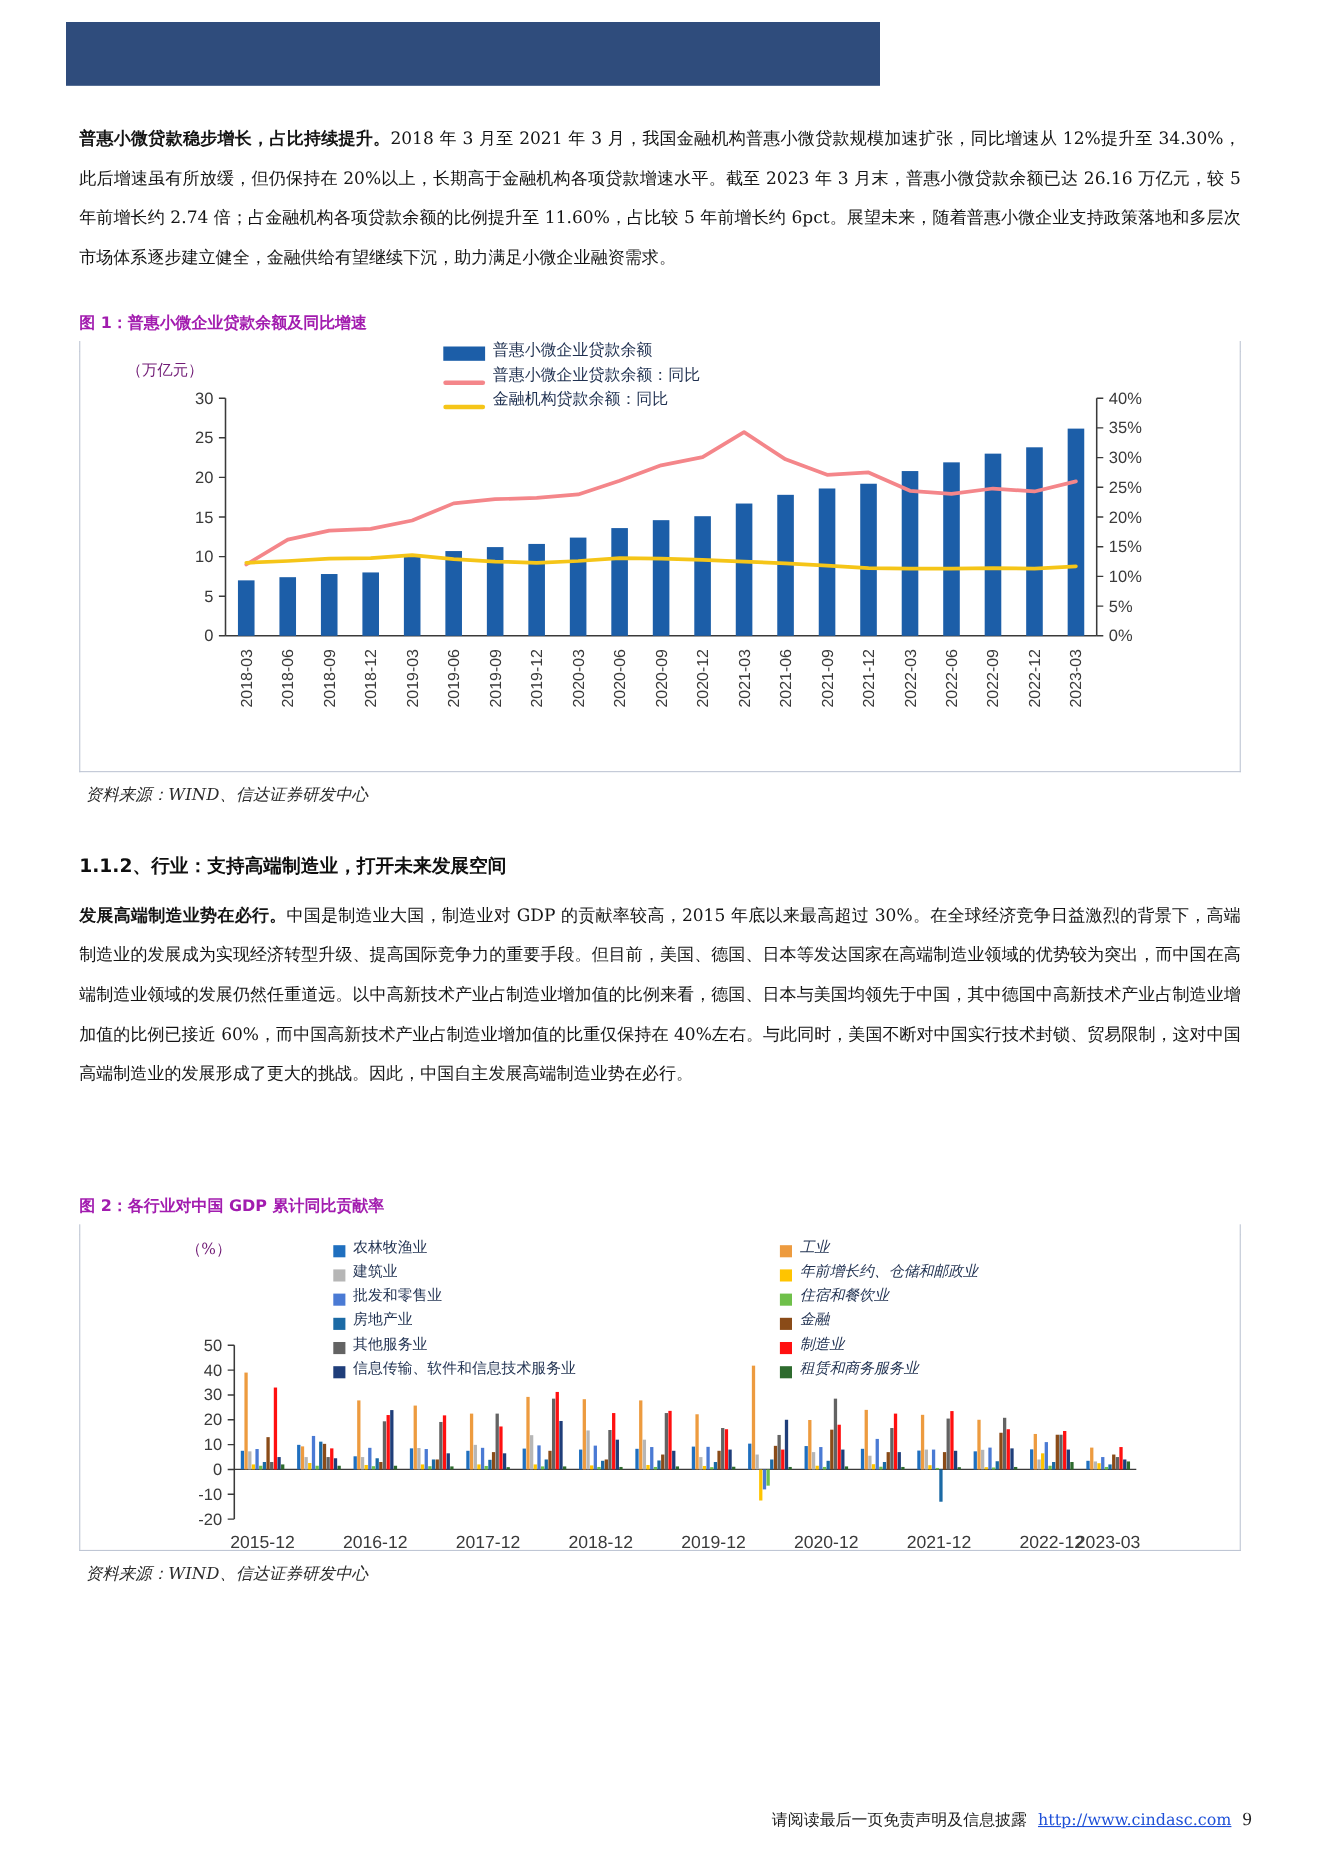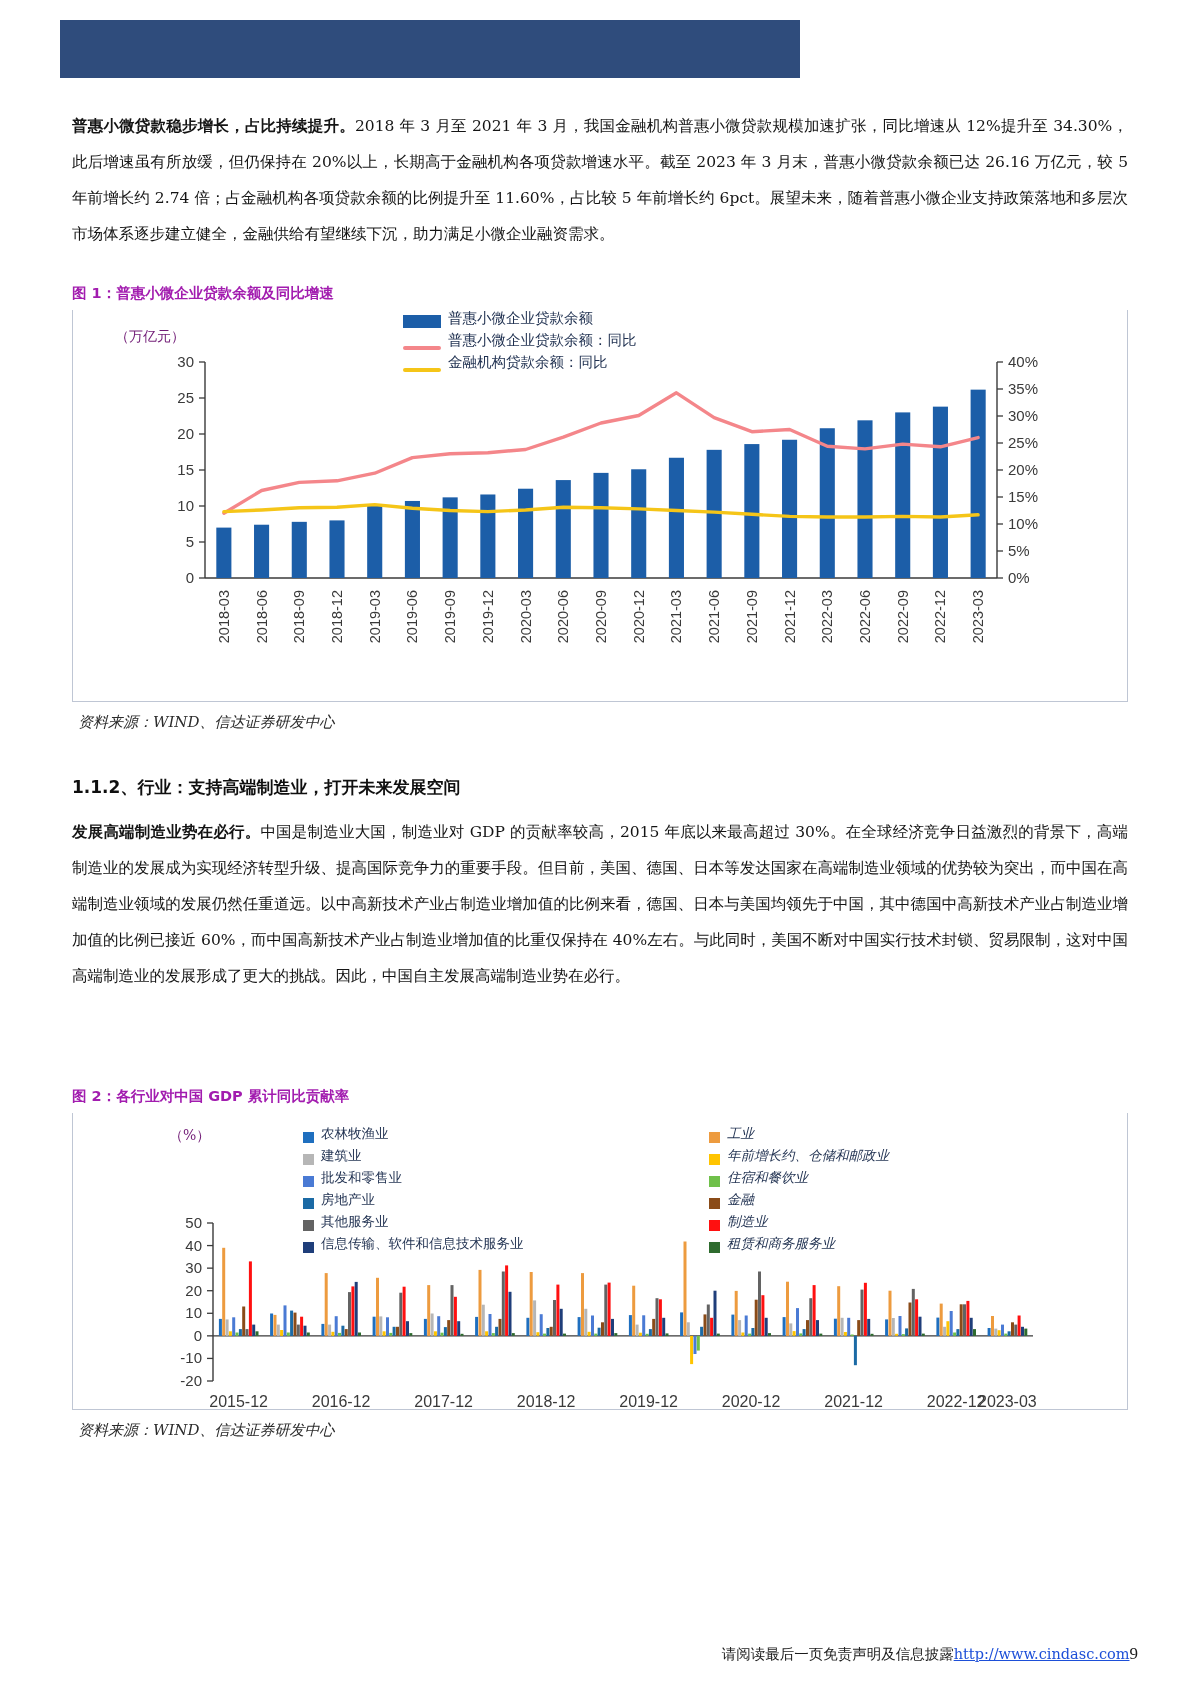--- a/index.html
+++ b/index.html
@@ -97,21 +97,21 @@
 
   .axis-unit{
     position:absolute; font-family:"DejaVu Serif", serif;
     font-size:14px; color:#701a75;
   }
 
   
   .footer{
     position:absolute; left:0; bottom:34px; width:1200px;
     display:flex; justify-content:flex-end; align-items:baseline;
-    padding-right:62px; 
+    padding-right:62px; gap:10px;
     font-family:"DejaVu Serif", serif; font-size:14.5px; color:#1b1b1b;
   }
   .footer a{ color:#1d4fd8; text-decoration:underline; }
   .footer .pg{ font-family:"Liberation Serif", serif; font-size:17px; }
 </style>
 </head>
 <body>
 
 <div class="page-header">
   <div class="hdr-bar"></div>

